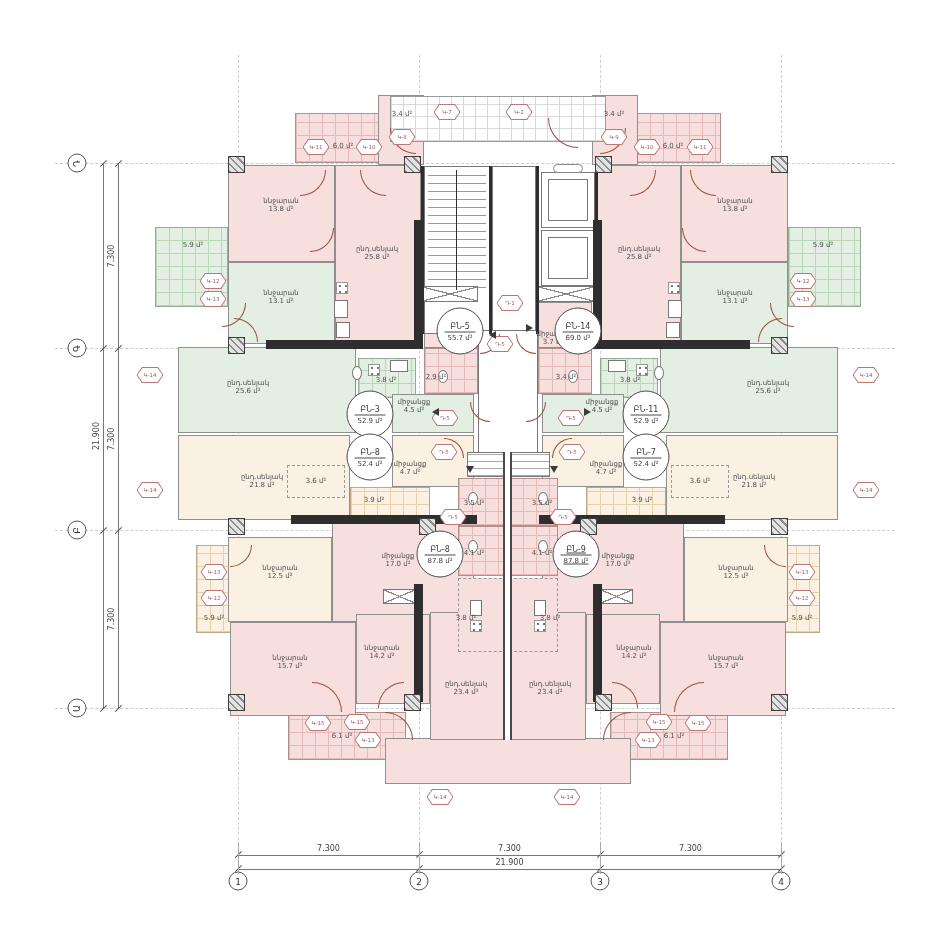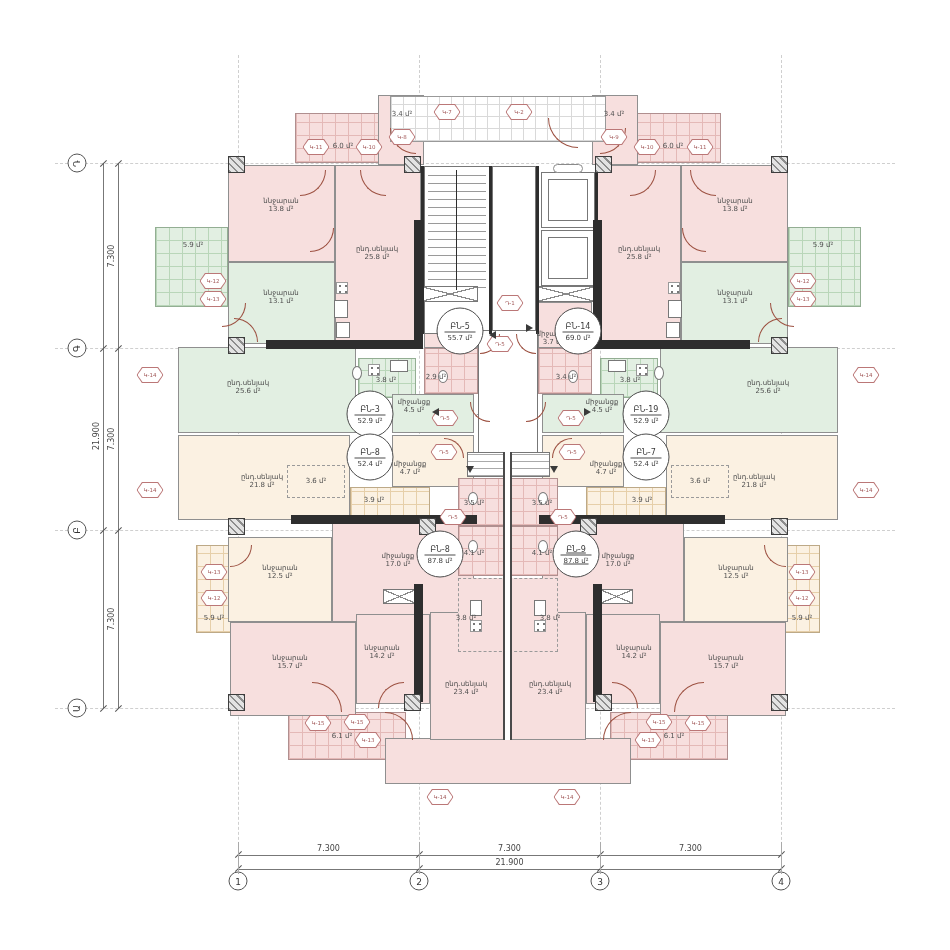--- a/index.html
+++ b/index.html
@@ -419,21 +419,21 @@
     </div>
     <div class="abs apt" style="left: 578px; top: 331px;">
       <div class="id">ԲՆ-14</div>
       <div class="ar">69.0 մ²</div>
     </div>
     <div class="abs apt" style="left: 370px; top: 414px;">
       <div class="id">ԲՆ-3</div>
       <div class="ar">52.9 մ²</div>
     </div>
     <div class="abs apt" style="left: 646px; top: 414px;">
-      <div class="id">ԲՆ-19</div>
+      <div class="id">ԲՆ-11</div>
       <div class="ar">52.9 մ²</div>
     </div>
     <div class="abs apt" style="left: 370px; top: 457px;">
       <div class="id">ԲՆ-8</div>
       <div class="ar">52.4 մ²</div>
     </div>
     <div class="abs apt" style="left: 646px; top: 457px;">
       <div class="id">ԲՆ-7</div>
       <div class="ar">52.4 մ²</div>
     </div>

